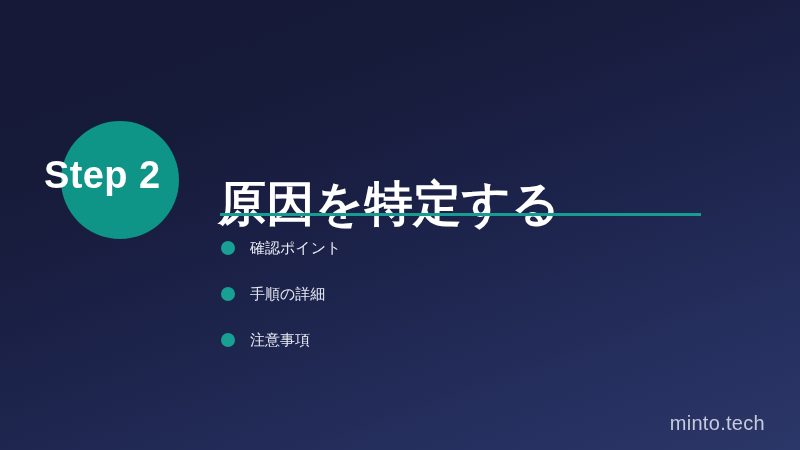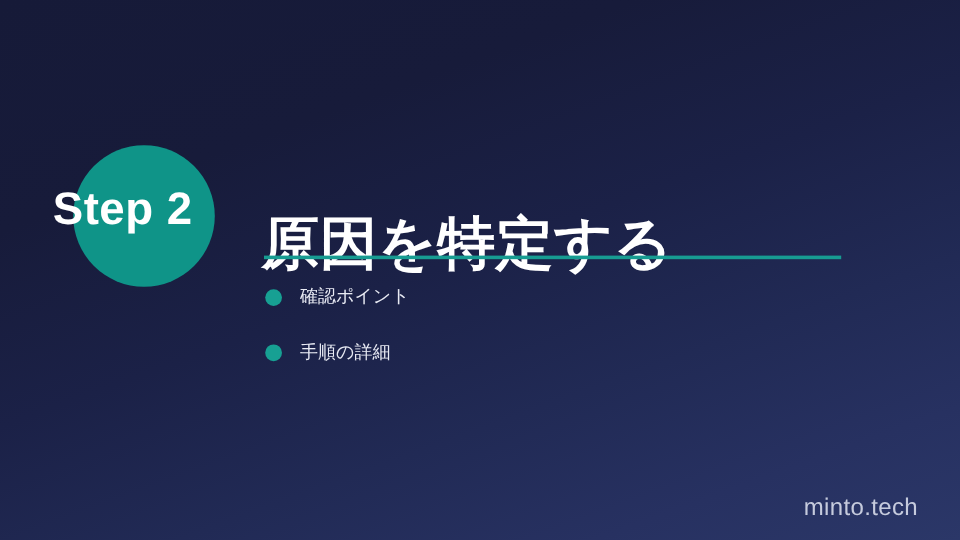--- a/index.html
+++ b/index.html
@@ -135,17 +135,21 @@
 
   <ul class="bullets">
     <li class="bullet-item">
       <span class="bullet-dot"></span>
       <span class="bullet-text">確認ポイント</span>
     </li>
     <li class="bullet-item">
       <span class="bullet-dot"></span>
       <span class="bullet-text">手順の詳細</span>
     </li>
+    <li class="bullet-item">
+      <span class="bullet-dot"></span>
+      <span class="bullet-text">注意事項</span>
+    </li>
   </ul>
 
   <div class="footer-brand">minto.tech</div>
 
 </div>
 
 </body></html>

